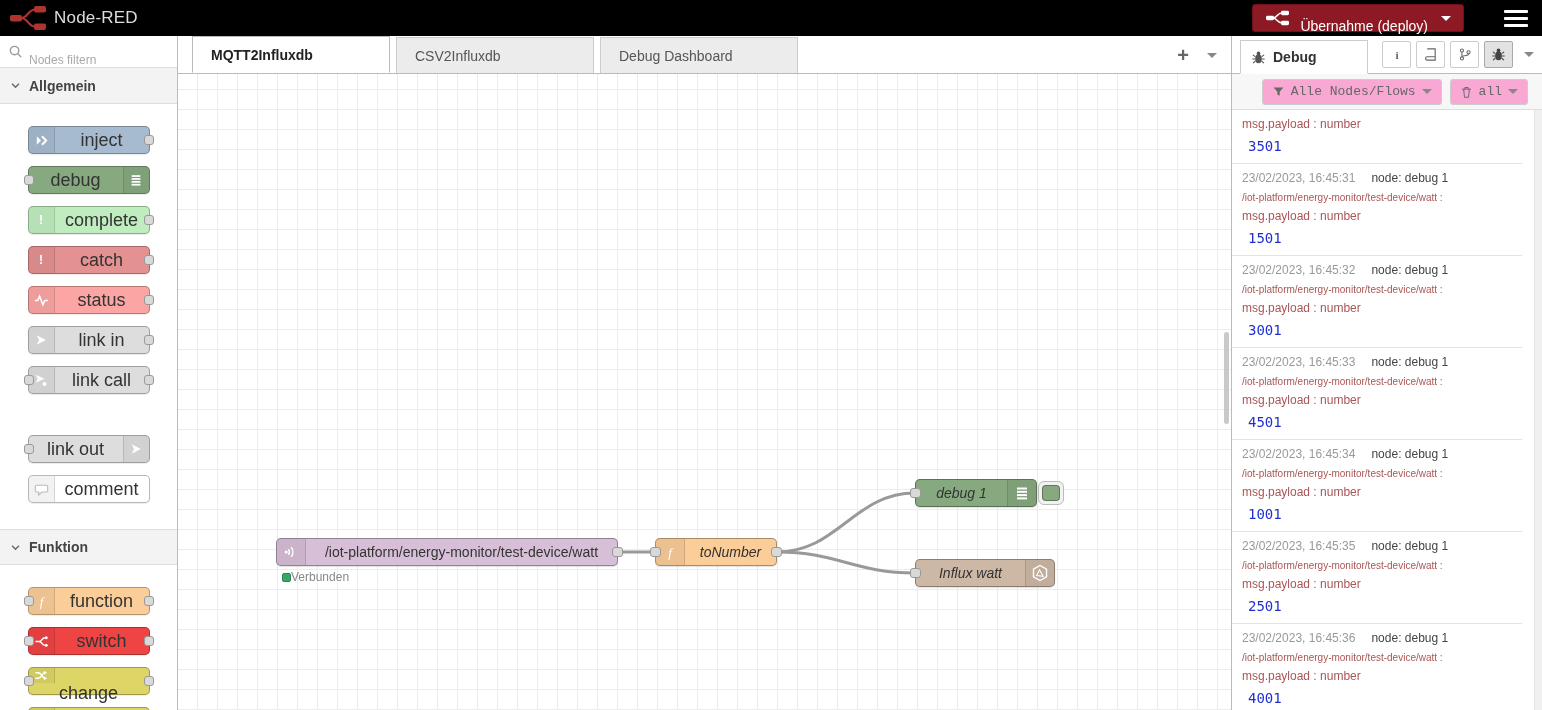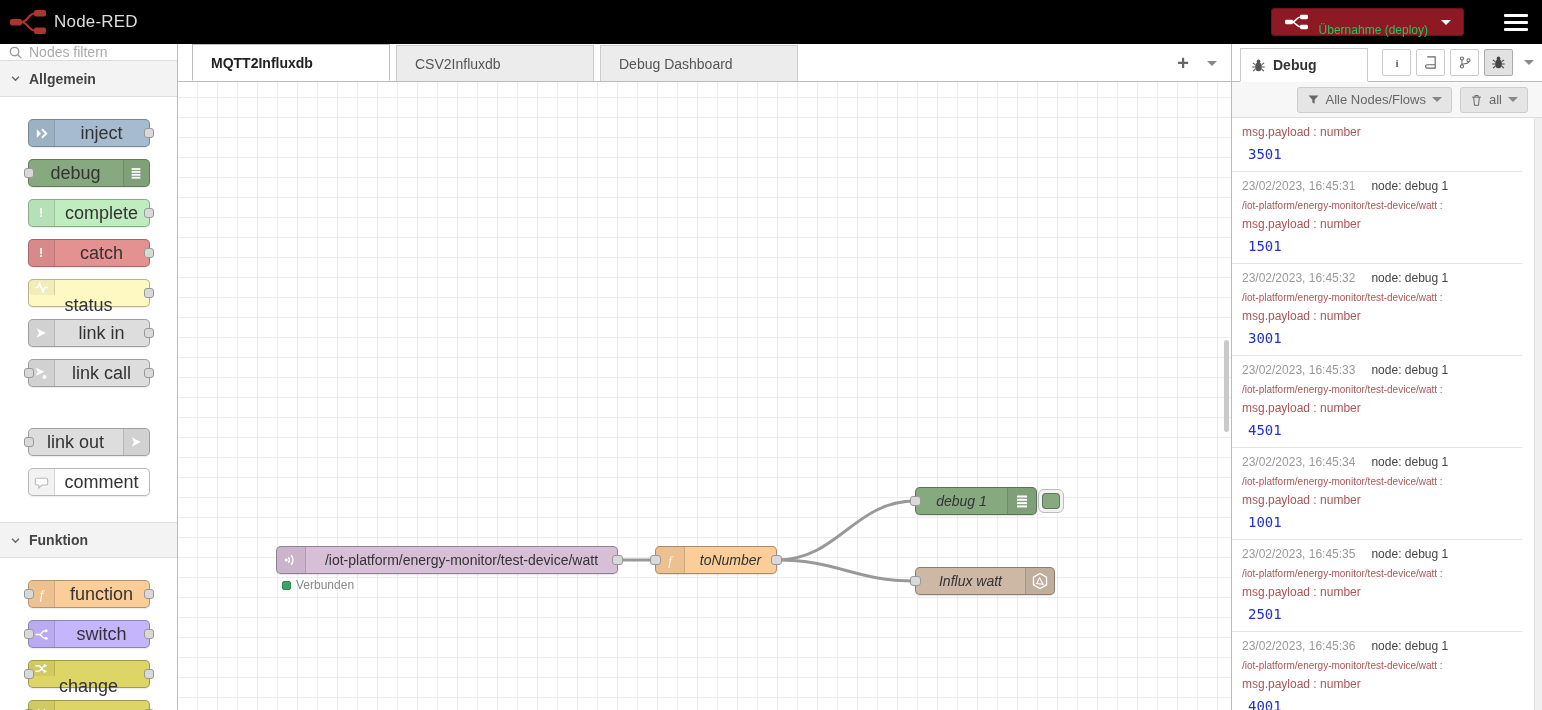--- a/index.html
+++ b/index.html
@@ -1,39 +1,39 @@
 <!DOCTYPE html>
 <html><head>
 <meta charset="utf-8">
 <style>
   * { margin:0; padding:0; box-sizing:border-box; }
   html,body { width:1542px; height:710px; overflow:hidden;
     font-family:"Liberation Sans", sans-serif; background:#fff; }
 
   
-  .header { height:44px; background:#000; display:flex; align-items:center; padding:0 14px 0 8px; }
+  .header { height:36px; background:#000; display:flex; align-items:center; padding:0 14px 0 8px; }
   .logo-wrap { display:flex; align-items:center; gap:6px; }
   .app-title { color:#ddd; font-size:17px; letter-spacing:.2px; }
   .header-spacer { flex:1; }
   .deploy-btn { background:#8C1923; border:1px solid #6e1118; border-radius:3px; height:28px;
     display:flex; align-items:center; gap:9px; padding:0 12px; margin-right:40px; cursor:pointer; }
-  .deploy-btn span { color:#22c55e; font-size:12px;margin-top:16px; }
+  .deploy-btn span { color:#ffffff; font-size:14px;margin-top:16px; }
   .deploy-caret { width:0; height:0; border-left:5px solid transparent; border-right:5px solid transparent;
     border-top:5px solid #fff; margin-left:4px; }
   .hamburger { display:flex; flex-direction:column; gap:4px; cursor:pointer; }
   .hamburger div { width:24px; height:3px; background:#fff; border-radius:1px; }
 
   
   .main { display:flex; height:674px; }
 
   
   .palette { width:178px; background:#fff; border-right:1px solid #bbb; display:flex; flex-direction:column; }
   .palette-search { height:36px; border-bottom:1px solid #ddd; display:flex; align-items:center; gap:6px; padding:0 8px; }
-  .palette-search input { border:none; outline:none; font-size:14px; color:#555; width:130px;
-    font-family:"Liberation Sans",sans-serif; background:transparent; }
+  .palette-search input { border:none; outline:none; font-size:12px; color:#555; width:130px;
+    font-family:"Liberation Sans",sans-serif; background:transparent;margin-top:17px; }
   .palette-search input::placeholder { color:#aaa; }
   .cat-header { height:36px; background:#f3f3f3; border-bottom:1px solid #ddd; border-top:1px solid #ddd;
     display:flex; align-items:center; gap:8px; padding:0 10px; cursor:pointer; }
   .cat-header:first-of-type { border-top:none; }
   .cat-label { font-size:14px; font-weight:bold; color:#444; }
   .cat-body { padding:22px 0 14px 0; }
   .pal-node { position:relative; width:122px; height:28px; margin:0 auto 12px auto; border-radius:5px;
     border:1px solid rgba(0,0,0,.28); display:flex; cursor:grab; box-shadow:0 1px 1px rgba(0,0,0,.08); }
   .pal-node .nicon { width:26px; display:flex; align-items:center; justify-content:center;
     background:rgba(0,0,0,.05); }
@@ -72,21 +72,21 @@
   .flow-node .nlabel.italic { font-style:italic; }
   .fport { position:absolute; width:11px; height:10px; background:#d9d9d9; border:1px solid #999;
     border-radius:3px; top:8px; cursor:crosshair; }
   .fport.pl { left:-6px; } .fport.pr { right:-6px; }
 
   #node-mqtt   { left:98px;  top:464px; width:342px; background:#d8bfd8; }
   #node-tonum  { left:477px; top:464px; width:122px; background:#fbcd98; }
   #node-debug1 { left:737px; top:405px; width:122px; background:#87a980; }
   #node-influx { left:737px; top:485px; width:140px; background:#cdb8a5; }
 
-  .node-status { position:absolute; left:104px; top:496px; display:flex; align-items:center; gap:5px; }
+  .node-status { position:absolute; left:104px; top:496px; display:flex; align-items:center; }
   .status-dot { width:9px; height:9px; background:#3aa568; border:1px solid #2e8653; border-radius:2px; }
   .status-text { font-size:12px; color:#888; }
 
   .debug-toggle { position:absolute; left:860px; top:407px; width:26px; height:24px; background:#f2f2f2;
     border:1px solid #bbb; border-radius:6px; display:flex; align-items:center; justify-content:center; cursor:pointer; }
   .debug-toggle .inner { width:18px; height:16px; background:#87a980; border:1px solid rgba(0,0,0,.3); border-radius:4px; }
 
   .wires { position:absolute; left:0; top:0; width:100%; height:100%; pointer-events:none; }
   .canvas-vscroll { position:absolute; right:2px; top:258px; width:5px; height:92px; background:#c9c9c9; border-radius:3px; }
 
@@ -95,22 +95,22 @@
   .sb-tabrow { height:38px; border-bottom:1px solid #bbb; display:flex; align-items:flex-end; padding:0 8px; background:#fff; }
   .sb-tab { height:34px; width:128px; background:#fff; border:1px solid #ccc; border-bottom:1px solid #fff;
     margin-bottom:-1px; display:flex; align-items:center; gap:7px; padding-left:10px; cursor:pointer; }
   .sb-tab span { font-size:14px; font-weight:bold; color:#333; }
   .sb-btns { margin-left:auto; display:flex; align-items:center; gap:5px; padding-bottom:5px; }
   .sb-btn { width:29px; height:27px; border:1px solid #ccc; border-radius:2px; background:#fff;
     display:flex; align-items:center; justify-content:center; cursor:pointer; }
   .sb-btn.active { background:#e2e2e2; border-color:#aaa; }
   .sb-toolbar { height:36px; background:#f7f7f7; border-bottom:1px solid #ddd; display:flex; align-items:center;
     justify-content:flex-end; gap:8px; padding-right:14px; }
-  .tool-btn { height:26px; border:1px solid #ccc; border-radius:3px; background:#e5e5e5; color:#666; font-size:13px;
-    display:flex; align-items:center; gap:6px; padding:0 9px; cursor:pointer; }
+  .tool-btn { height:26px; border:1px solid #ccc; border-radius:3px; background:#f9a8d4; color:#666; font-size:13px;
+    display:flex; align-items:center; gap:6px; padding:0 9px; cursor:pointer;font-family:Liberation Mono, monospace; }
 
   .msg-list { flex:1; overflow:hidden; position:relative; padding-right:20px; }
   .msg-scroll-track { position:absolute; right:0; top:0; width:8px; height:100%; background:#f0f0f0; border-left:1px solid #e2e2e2; }
   .msg { border-bottom:1px solid #e3e3e3; padding:5px 4px 5px 10px; background:#fff; }
   .msg-meta { display:flex; gap:16px; line-height:19px; }
   .msg-ts { font-size:12px; color:#999; }
   .msg-src { font-size:12px; color:#444; }
   .msg-topic { font-size:10px; color:#aa5555; line-height:19px; }
   .msg-prop { font-size:12px; color:#aa5555; line-height:19px; }
   .msg-val { font-family:"DejaVu Sans Mono", monospace; font-size:14px; color:#2030d0; line-height:24px; padding-left:6px; }
@@ -197,21 +197,21 @@
           </div>
           <div class="pal-node" style="background: rgb(228, 145, 145);">
             <div class="nicon left">
               <svg width="14" height="14" viewBox="0 0 16 16">
                 <text x="8" y="13" font-size="14" font-weight="bold" fill="#fff" text-anchor="middle">!</text>
               </svg>
             </div>
             <div class="nlabel">catch</div>
             <div class="port pr"></div>
           </div>
-          <div class="pal-node" style="background: #fef9c3; flex-direction: column;">
+          <div class="pal-node" style="background: #fca5a5;">
             <div class="nicon left">
               <svg width="15" height="15" viewBox="0 0 16 16">
                 <path d="M1 8h3l2-4.5 3.5 9 2-4.5H15" stroke="#fff" stroke-width="1.7" fill="none"></path>
               </svg>
             </div>
             <div class="nlabel">status</div>
             <div class="port pr"></div>
           </div>
           <div class="pal-node" style="background: rgb(221, 221, 221);">
             <div class="nicon left">
@@ -261,21 +261,21 @@
           <div class="pal-node" style="background: rgb(251, 205, 152);">
             <div class="nicon left">
               <svg width="15" height="15" viewBox="0 0 16 16">
                 <text x="8" y="12.8" font-size="14" font-style="italic" font-family="serif" fill="#fff" text-anchor="middle">f</text>
               </svg>
             </div>
             <div class="nlabel">function</div>
             <div class="port pl"></div>
             <div class="port pr"></div>
           </div>
-          <div class="pal-node" style="background: #c4b5fd;">
+          <div class="pal-node" style="background: #ef4444;">
             <div class="nicon left">
               <svg width="15" height="15" viewBox="0 0 16 16">
                 <path d="M1.5 8h4M5.5 8C8.5 8 8.5 4 11.5 4M5.5 8c3 0 3 4 6 4" stroke="#fff" stroke-width="1.6" fill="none"></path>
                 <circle cx="13" cy="4" r="1.6" fill="#fff"></circle>
                 <circle cx="13" cy="12" r="1.6" fill="#fff"></circle>
               </svg>
             </div>
             <div class="nlabel">switch</div>
             <div class="port pl"></div>
             <div class="port pr"></div>

